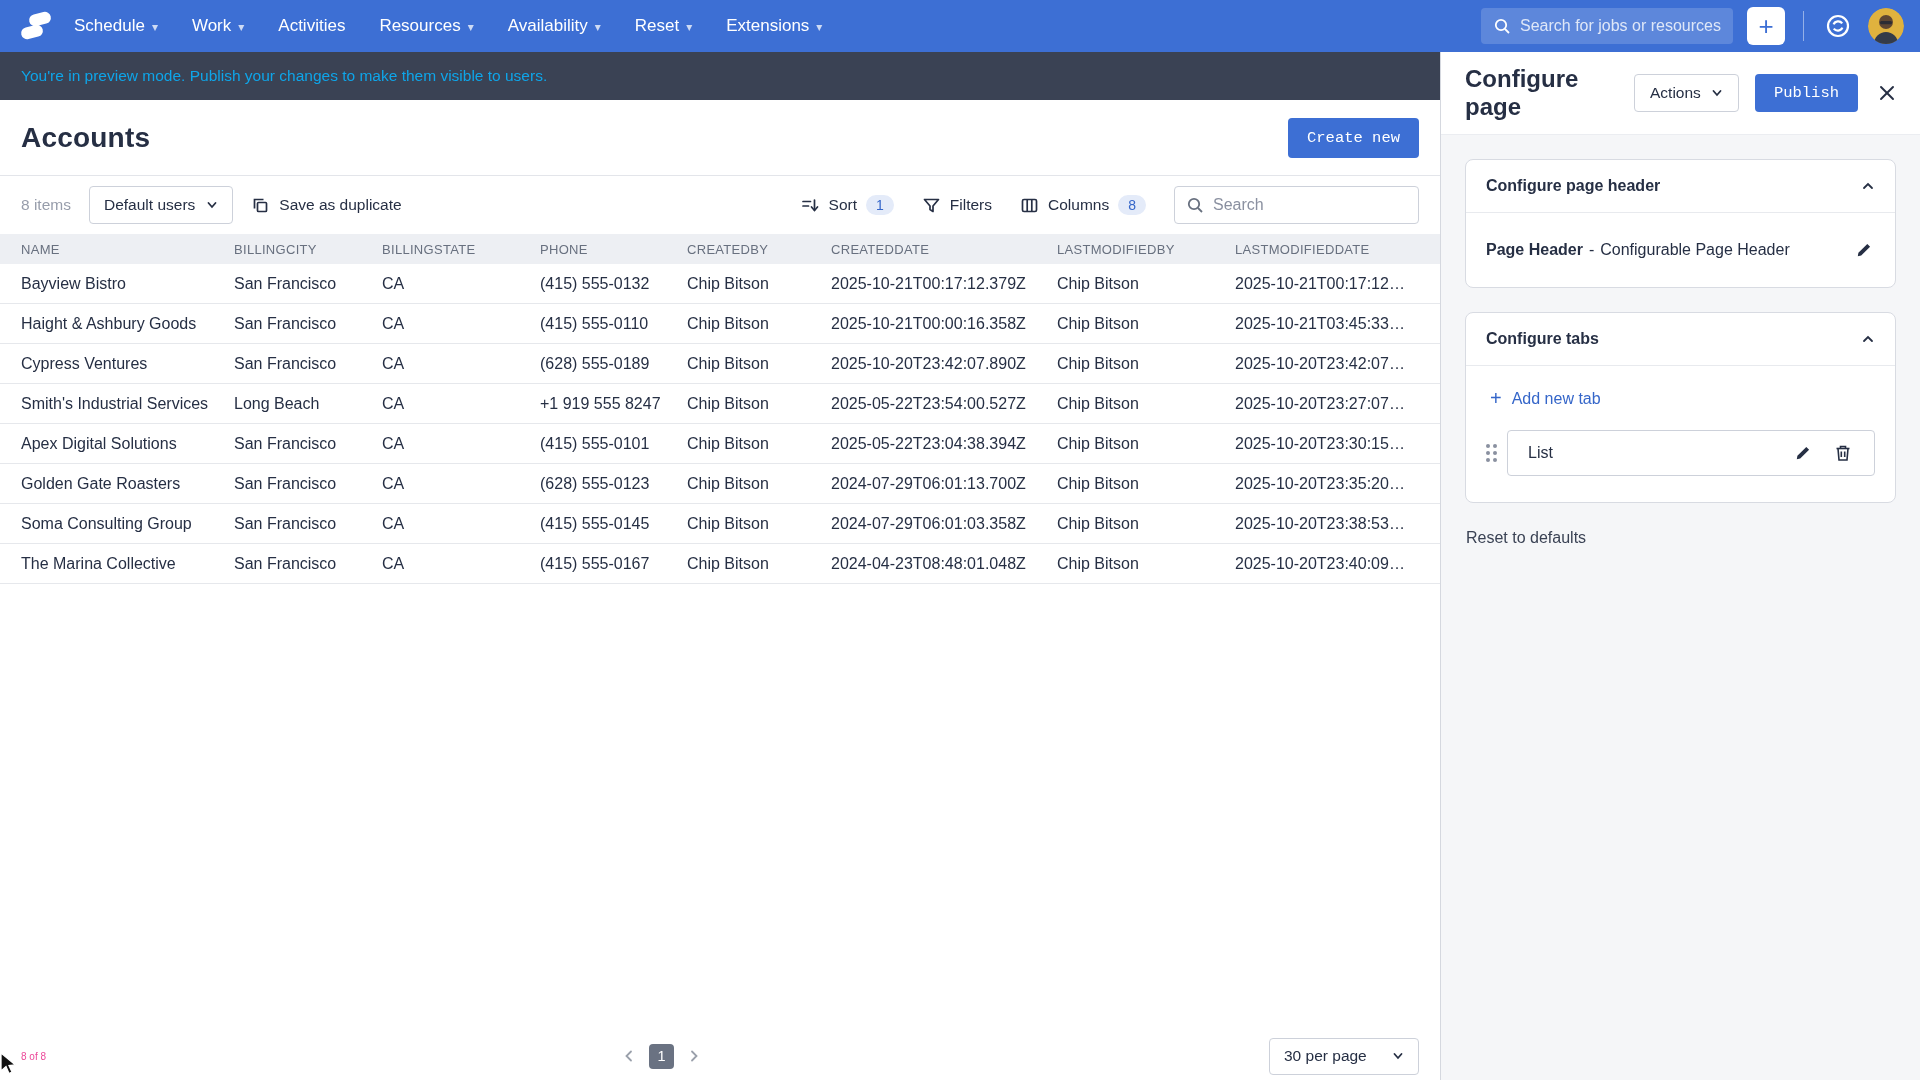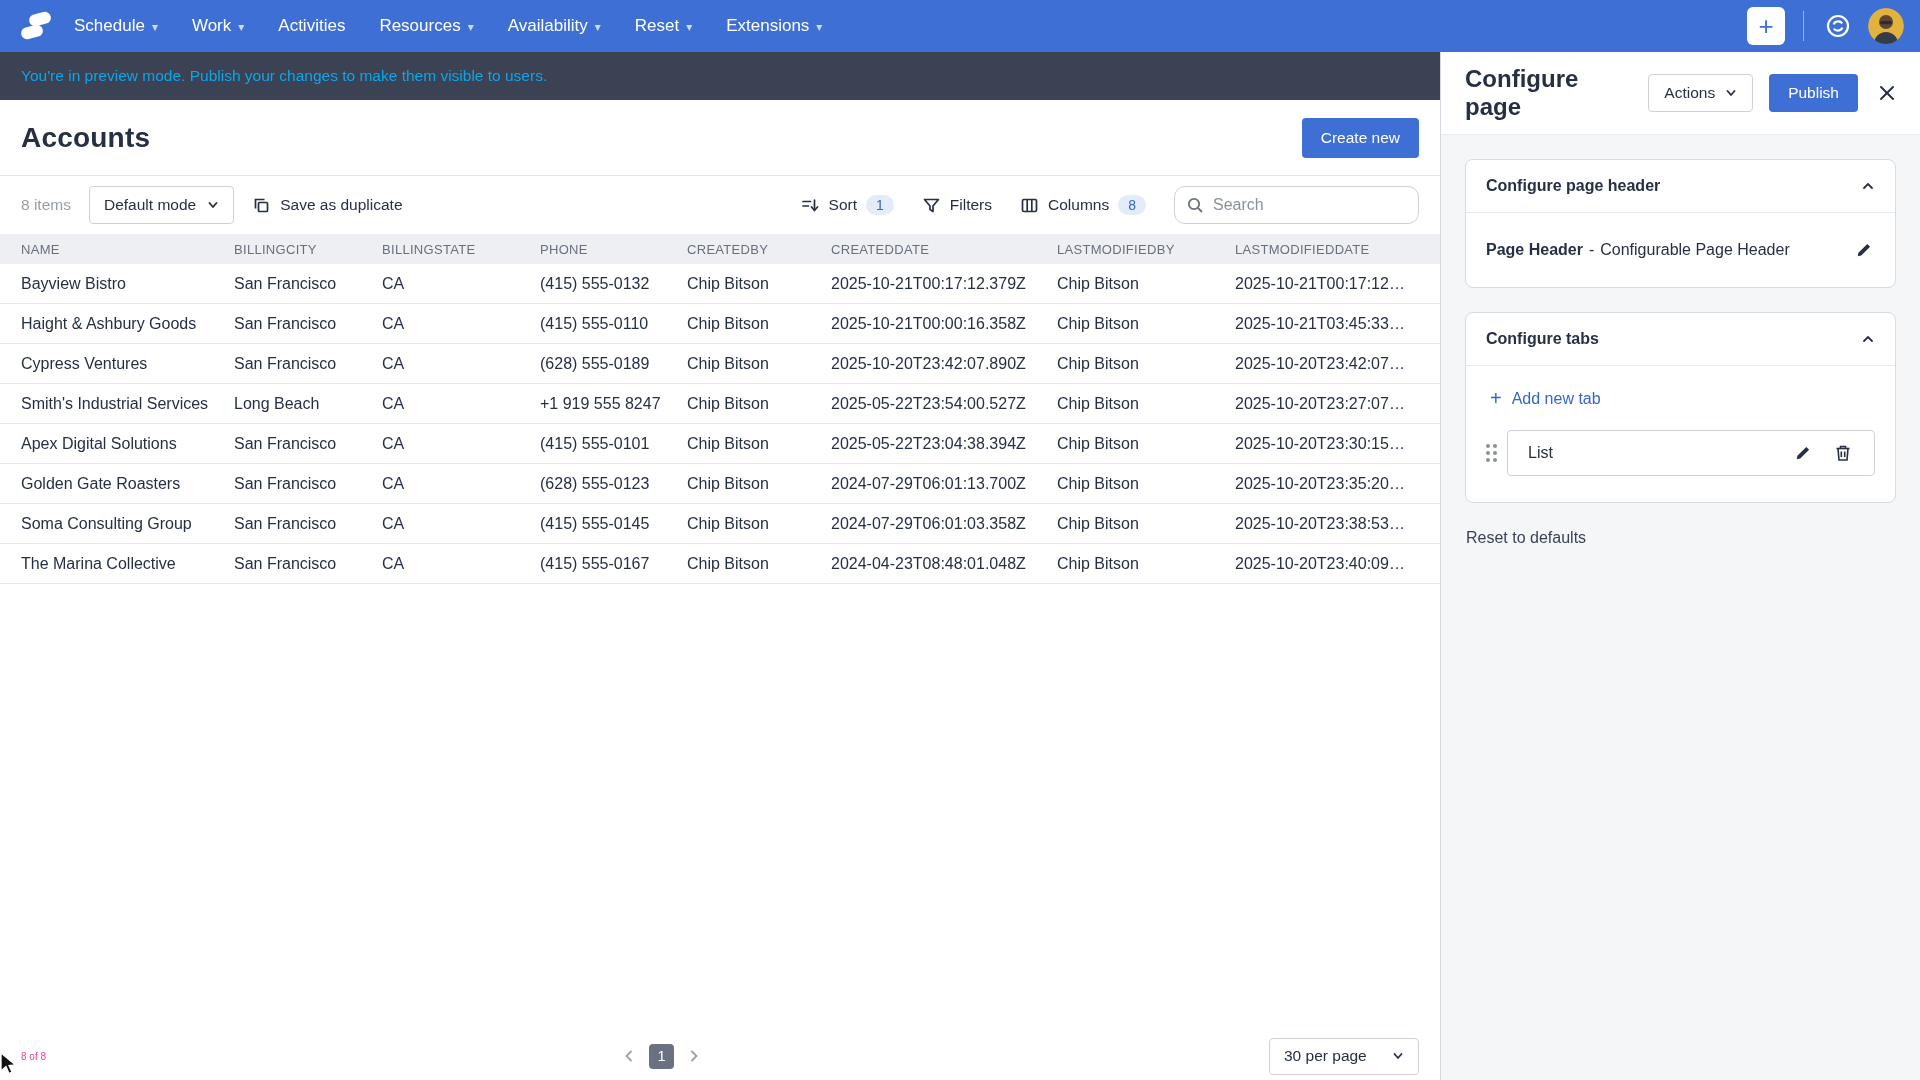--- a/index.html
+++ b/index.html
@@ -31,30 +31,30 @@
   .avatar{width:36px;height:36px;border-radius:50%;overflow:hidden;cursor:pointer;flex:0 0 auto}
 
   
   .main-row{flex:1;display:flex;min-height:0}
   .left-col{width:1440px;display:flex;flex-direction:column;min-height:0}
 
   .preview-banner{height:48px;background:var(--banner-bg);color:#0ea5e9;display:flex;align-items:center;padding:0 21px;font-size:15.5px;flex:0 0 auto}
 
   .page-header{height:76px;display:flex;align-items:center;justify-content:space-between;padding:0 21px;border-bottom:1px solid #E3E5EA;flex:0 0 auto}
   .page-title{font-size:28px;font-weight:bold;letter-spacing:.2px}
-  .btn-primary{background:var(--accent);color:#fff;border:none;border-radius:4px;height:40px;padding:0 19px;font-size:15.5px;font-family:Liberation Sans, sans-serif;cursor:pointer}
+  .btn-primary{background:var(--accent);color:#fff;border:none;border-radius:4px;height:40px;padding:0 19px;font-size:15.5px;font-family:Liberation Mono, monospace;cursor:pointer}
 
   
   .toolbar{height:58px;display:flex;align-items:center;padding:0 21px;gap:18px;flex:0 0 auto}
   .items-count{color:#979DAB;font-size:15.5px}
   .btn-outline{display:flex;align-items:center;gap:11px;background:#fff;border:1px solid var(--border);border-radius:4px;height:38px;padding:0 14px;font-size:15.5px;color:var(--text-dark);font-family:inherit;cursor:pointer;white-space:nowrap}
   .tool-link{display:flex;align-items:center;gap:9px;font-size:15.5px;color:var(--text-dark);cursor:pointer;white-space:nowrap}
   .toolbar-right{margin-left:auto;display:flex;align-items:center;gap:28px}
   .badge{background:var(--badge-bg);color:#3566C9;font-size:14px;border-radius:11px;padding:3px 10px;line-height:1}
-  .table-search{display:flex;align-items:center;gap:9px;border:1px solid var(--border);border-radius:11px;height:38px;width:245px;padding:0 11px;background:#fff}
+  .table-search{display:flex;align-items:center;gap:9px;border:1px solid var(--border);border-radius:4px;height:38px;width:245px;padding:0 11px;background:#fff}
   .table-search input{border:none;outline:none;font-size:16px;color:var(--text-dark);width:100%;font-family:inherit}
   .table-search input::placeholder{color:#8A90A0}
 
   
   .grid-cols{display:grid;grid-template-columns:213px 148px 158px 147px 144px 226px 178px minmax(0,1fr);align-items:center;padding:0 21px}
   .thead{background:var(--table-header-bg);height:30px;color:#68707F;font-size:13px;letter-spacing:.3px;flex:0 0 auto}
   .trow{height:40px;border-bottom:1px solid var(--row-border);font-size:16px;color:var(--text-dark);cursor:pointer;background:#fff}
   .tcell,.hcell{overflow:hidden;text-overflow:ellipsis;white-space:nowrap;padding-right:10px}
 
   
@@ -133,20 +133,29 @@
           <span>Reset</span>
           <span class="caret">▾</span>
         </div>
 
         <div class="nav-item">
           <span>Extensions</span>
           <span class="caret">▾</span>
         </div>
       </nav>
     <div class="topbar-right">
+      <div class="nav-search">
+        <span>
+          <svg width="18" height="18" viewBox="0 0 18 18" fill="none" stroke="#fff" stroke-width="1.8">
+              <circle cx="8" cy="8" r="5.2"></circle>
+              <line x1="12" y1="12" x2="16" y2="16"></line>
+            </svg>
+        </span>
+        <input placeholder="Search for jobs or resources" style="">
+      </div>
       <button class="plus-btn">+</button>
       <div class="topbar-divider"></div>
       <button class="help-btn">
         <svg width="26" height="26" viewBox="0 0 26 26" fill="none" stroke="#fff" stroke-width="2.2">
           <circle cx="13" cy="13" r="10"></circle>
           <path d="M17.2 10.4 A5 5 0 0 0 8.6 11.4"></path>
           <path d="M8.8 15.6 A5 5 0 0 0 17.4 14.6"></path>
         </svg>
       </button>
       <div class="avatar">
@@ -169,21 +178,21 @@
       </div>
 
       <div class="page-header">
         <h1 class="page-title">Accounts</h1>
         <button class="btn-primary">Create new</button>
       </div>
 
       <div class="toolbar">
         <span class="items-count">8 items</span>
         <button class="btn-outline">
-          <span>Default mode</span>
+          <span>Default users</span>
           <span>
             <svg width="12" height="12" viewBox="0 0 12 12" fill="none" stroke="#262F44" stroke-width="1.8" stroke-linecap="round">
                 <polyline points="2.5,4 6,8 9.5,4"></polyline>
               </svg>
           </span>
         </button>
         <div class="tool-link">
           <span>
             <svg width="19" height="19" viewBox="0 0 19 19" fill="none" stroke="#262F44" stroke-width="1.7">
                 <polyline points="3.5,12.5 3.5,3.5 12.5,3.5"></polyline>

